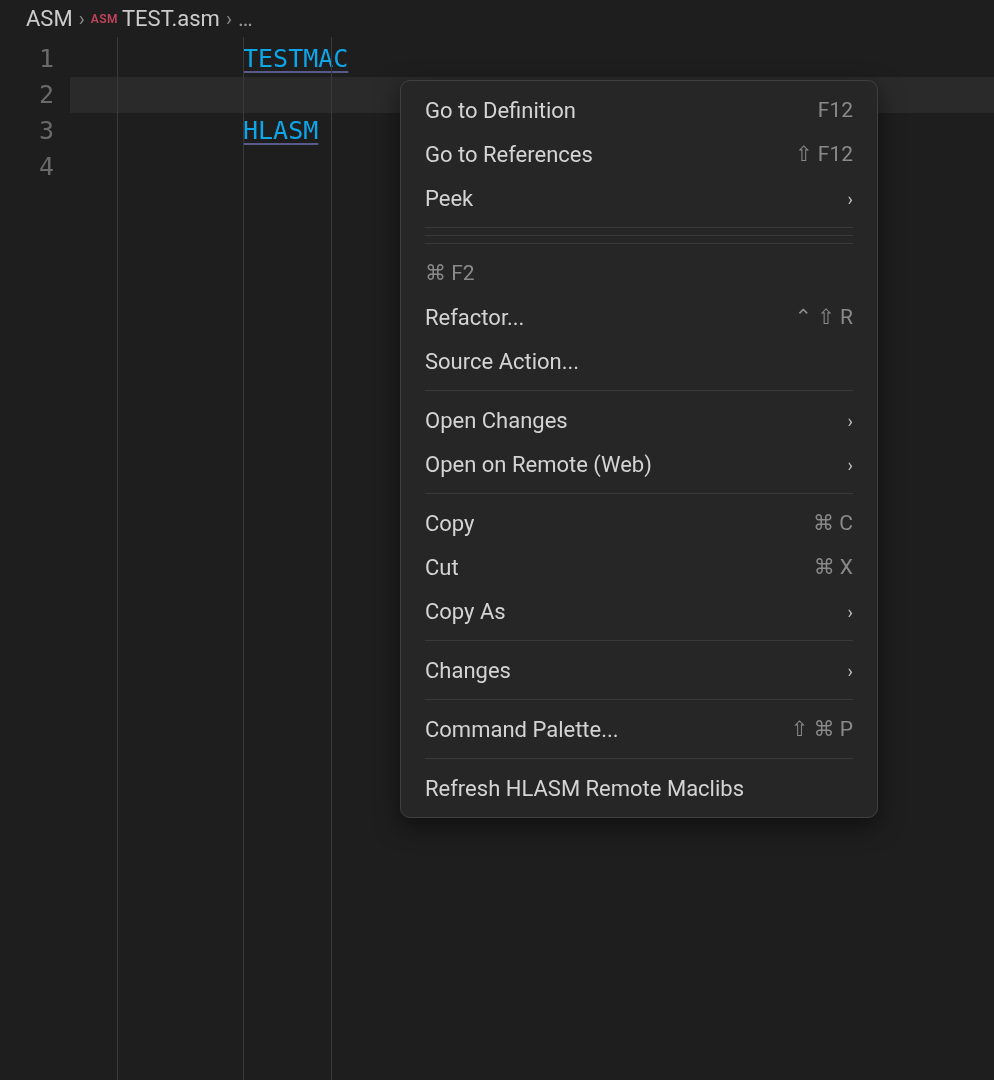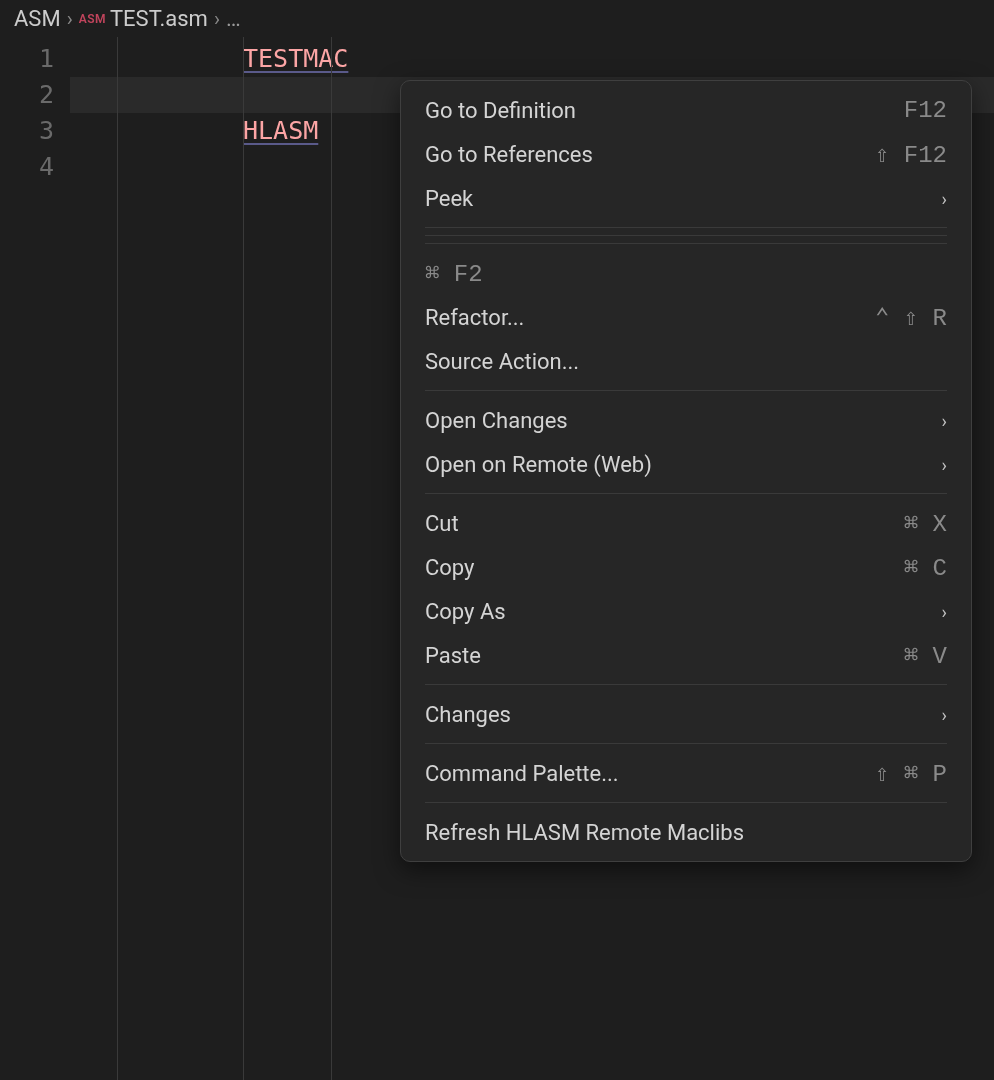--- a/index.html
+++ b/index.html
@@ -10,21 +10,21 @@
     font-family: -apple-system, "Segoe UI", Roboto, sans-serif;
     color: #cccccc;
     overflow: hidden;
   }
 
   
   .breadcrumb {
     height: 37px;
     display: flex;
     align-items: center;
-    padding: 0 14px;
+    padding: 0 26px;
     gap: 6px;
     font-size: 22px;
     color: #cccccc;
     background: #1e1e1e;
   }
   .breadcrumb .chevron {
     color: #888;
     font-size: 20px;
   }
   .breadcrumb .lang-badge {
@@ -74,56 +74,55 @@
   .code-lines { padding-top: 4px; }
   .code-line {
     height: 36px;
     line-height: 36px;
     white-space: pre;
   }
   .current-line {
     background: #2a2a2a;
   }
   .token-macro {
-    color: #fca5a5;
+    color: #0ea5e9;
     text-decoration: underline;
     text-decoration-color: #5a5a8a;
     text-underline-offset: 4px;
     margin-left: 173px;
   }
 
   
   .context-menu {
     position: absolute;
     top: 80px;
     left: 400px;
-    width: 572px;
+    width: 478px;
     background: #262626;
     border: 1px solid #3f3f3f;
     border-radius: 10px;
     box-shadow: 0 8px 24px rgba(0,0,0,0.5);
     padding: 7px 0;
     font-size: 22px;
     color: #d4d4d4;
   }
   .menu-item {
     display: flex;
     align-items: center;
     justify-content: space-between;
     height: 44px;
     padding: 0 24px;
     cursor: default;
   }
   .menu-item .shortcut {
     color: #8a8a8a;
-    font-size: 24px;
+    font-size: 21px;
     display: flex;
     align-items: center;
     gap: 4px;
-    font-family: Liberation Mono, monospace;
   }
   .menu-item .sub-arrow {
     color: #c0c0c0;
     font-size: 18px;
   }
   .menu-sep {
     height: 1px;
     background: #3a3a3a;
     margin: 7px 24px;
   }
@@ -191,34 +190,30 @@
     <div class="menu-item">
       <span>Open Changes</span>
       <span class="sub-arrow">›</span>
     </div>
     <div class="menu-item">
       <span>Open on Remote (Web)</span>
       <span class="sub-arrow">›</span>
     </div>
     <div class="menu-sep"></div>
     <div class="menu-item">
+      <span>Copy</span>
+      <span class="shortcut">⌘ C</span>
+    </div>
+    <div class="menu-item">
       <span>Cut</span>
       <span class="shortcut">⌘ X</span>
     </div>
     <div class="menu-item">
-      <span>Copy</span>
-      <span class="shortcut">⌘ C</span>
-    </div>
-    <div class="menu-item">
       <span>Copy As</span>
       <span class="sub-arrow">›</span>
-    </div>
-    <div class="menu-item">
-      <span>Paste</span>
-      <span class="shortcut">⌘ V</span>
     </div>
     <div class="menu-sep"></div>
     <div class="menu-item">
       <span>Changes</span>
       <span class="sub-arrow">›</span>
     </div>
     <div class="menu-sep"></div>
     <div class="menu-item">
       <span>Command Palette...</span>
       <span class="shortcut">⇧ ⌘ P</span>

